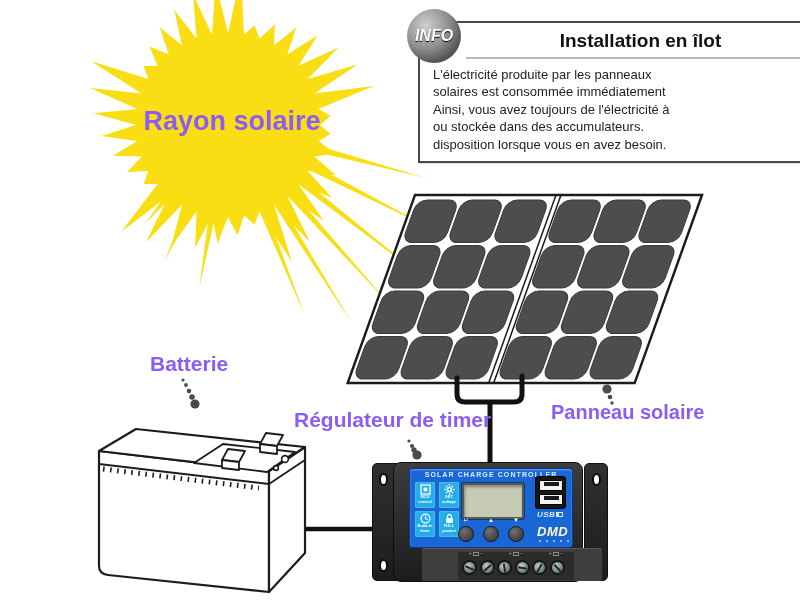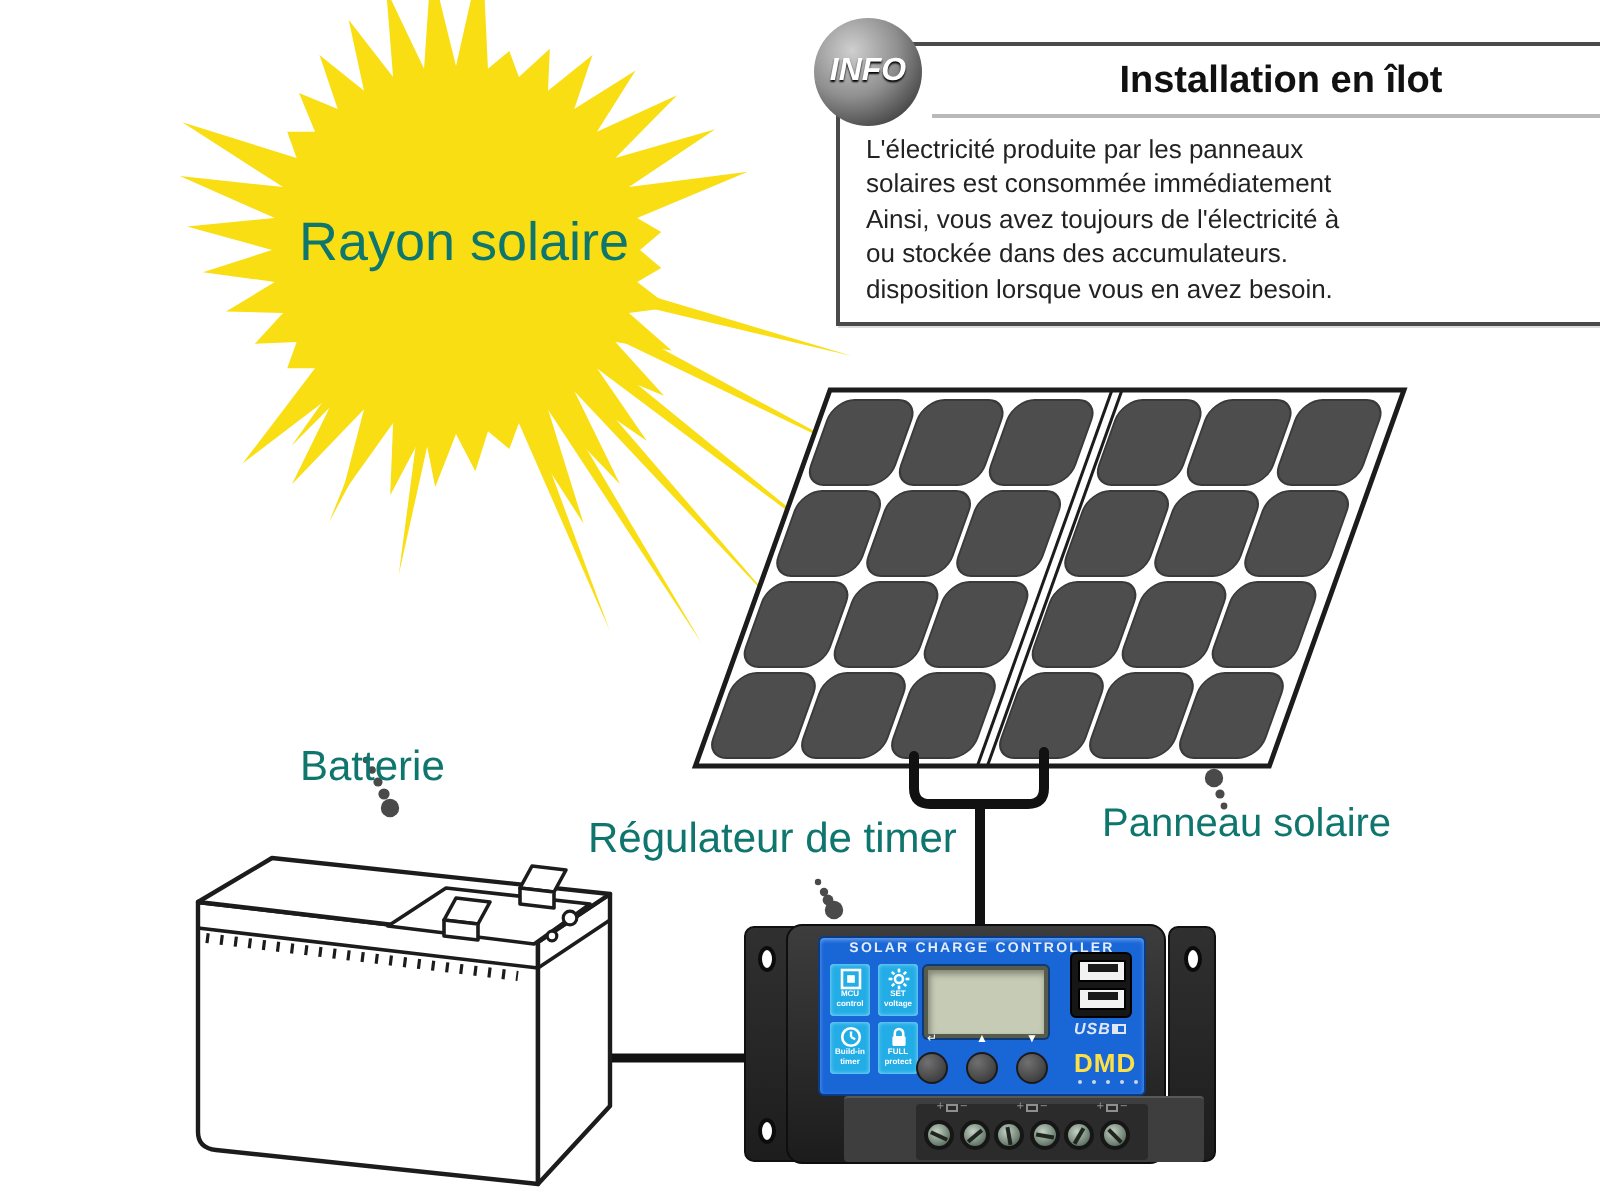--- a/index.html
+++ b/index.html
@@ -9,23 +9,23 @@
     --lcd-green:#C6CBB6;
     --cell-gray:#4D4D4D;
     --ink:#1c1c1c;
   }
   *{margin:0;padding:0;box-sizing:border-box;}
   html,body{width:800px;height:600px;overflow:hidden;}
   body{position:relative;background:#ffffff;font-family:"Liberation Sans",sans-serif;color:var(--ink);}
   #scene{position:absolute;left:0;top:0;z-index:1;}
 
   
-  .diagram-label{position:absolute;z-index:3;font-weight:400;color:#0f766e;white-space:nowrap;}
+  .diagram-label{position:absolute;z-index:3;font-weight:700;color:#8b5cf6;white-space:nowrap;}
   .lbl-sun{left:132px;top:106px;width:200px;text-align:center;font-size:27px;}
-  .lbl-battery{left:150px;top:372px;font-size:21px;}
+  .lbl-battery{left:150px;top:352px;font-size:21px;}
   .lbl-controller{left:294px;top:408px;font-size:21px;}
   .lbl-panel{left:551px;top:401px;font-size:20px;}
 
   
   .info-box{position:absolute;left:418px;top:21px;width:415px;height:142px;background:#fff;
     border:2px solid #4a4a4a;z-index:3;box-shadow:1px 1px 0 #ddd;}
   .info-title{font-size:19px;font-weight:700;text-align:center;padding:7px 0 5px 30px;color:#111;}
   .info-divider{height:2px;background:#b9b9b9;margin:0 22px 7px 46px;}
   .info-body{padding:0 10px 0 13px;font-size:13px;line-height:17.4px;color:#222;}
   .info-badge{position:absolute;left:-13px;top:-14px;width:54px;height:54px;border-radius:50%;
@@ -55,21 +55,21 @@
   .btn-symbol{position:absolute;top:48px;width:20px;text-align:center;color:#fff;font-size:6px;line-height:7px;}
   .bs-1{left:46px;}.bs-2{left:71px;}.bs-3{left:96px;}
   .ctrl-btn{position:absolute;top:57px;width:16px;height:16px;border-radius:50%;
     background:radial-gradient(circle at 35% 30%,#707070,#3c3c3c 80%);border:1px solid #1a1a1a;}
   .btn-1{left:48px;}.btn-2{left:73px;}.btn-3{left:98px;}
   .usb-block{position:absolute;left:125px;top:7px;width:31px;height:33px;background:#161616;border-radius:3px;border:1px solid #000;}
   .usb-port{position:absolute;left:3px;width:24px;height:11px;background:#f2f2f2;border:1px solid #000;border-radius:1px;}
   .usb-port .tongue{position:absolute;left:4px;top:1px;width:15px;height:4px;background:#1a1a1a;}
   .usb-label{position:absolute;left:127px;top:41px;color:#dfe7f2;font-size:8px;font-weight:700;font-style:italic;letter-spacing:.5px;}
   .usb-plug-icon{display:inline-block;width:7px;height:5px;border:1px solid #dfe7f2;border-left-width:3px;vertical-align:middle;margin-left:1px;}
-  .brand{position:absolute;left:127px;top:55px;color:#fde047;font-size:13px;font-weight:700;letter-spacing:.5px;}
+  .brand{position:absolute;left:127px;top:55px;color:#fef9c3;font-size:13px;font-weight:700;font-style:italic;letter-spacing:.5px;}
   .brand-dots{position:absolute;left:129px;top:71px;width:30px;display:flex;justify-content:space-between;}
   .brand-dots i{width:2px;height:2px;background:#ccd6e6;border-radius:50%;}
   .ctrl-bottom{position:absolute;left:28px;top:85px;width:180px;height:33px;background:#3e3e3e;border-radius:2px;border-top:1px solid #585858;}
   .ctrl-bottom .inner{position:absolute;left:36px;top:3px;width:116px;height:28px;background:#2b2b2b;border-radius:2px;}
   .tmarks{position:absolute;left:34px;top:1px;width:120px;display:flex;justify-content:space-around;color:#8f8f8f;font-size:6.5px;}
   .tmark{display:flex;align-items:center;gap:1px;}
   .tmark-icon{display:inline-block;width:6px;height:4px;border:1px solid #8f8f8f;}
   .screw{position:absolute;top:11px;width:15px;height:15px;border-radius:50%;
     background:radial-gradient(circle at 40% 35%,#c3d2c4,#5e7264 75%);border:2px solid #161616;}
   .screw::after{content:"";position:absolute;left:1px;top:4.5px;width:9px;height:2px;background:#20251f;}

